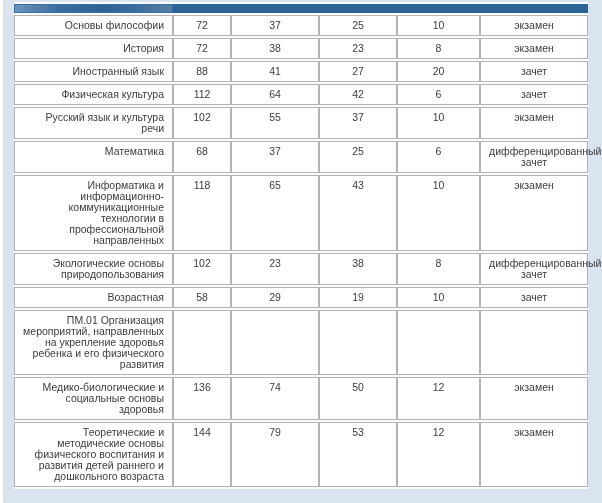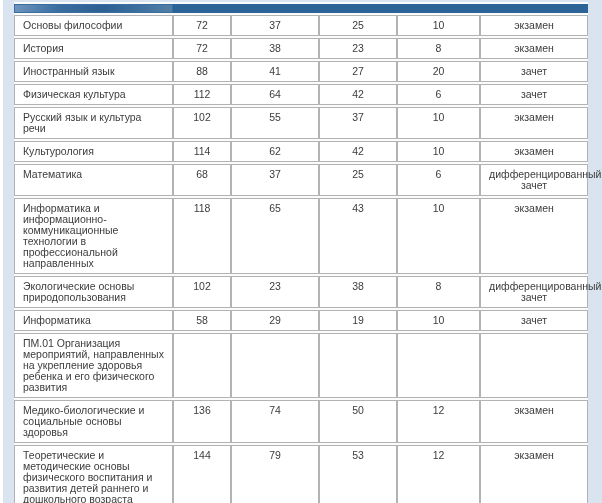--- a/index.html
+++ b/index.html
@@ -43,21 +43,21 @@
     background: linear-gradient(105deg, #6e95bd 0%, #3a6da0 28%, #2d6093 55%, #3c6f9e 78%, #557fa4 100%);
     border-color: #3a6da0;
   }
   tbody td {
     background: #ffffff;
     border: 1px solid #b3b3b3;
     padding: 4px 8px;
     line-height: 11px;
     vertical-align: top;
   }
-  td.c-subject { text-align: left; }
+  td.c-subject { text-align: right; }
   td.c-num, td.c-exam { text-align: center; }
   tbody tr:last-child td { height: 18px; }
 </style>
 </head>
 <body>
 
 <div class="viewport">
   <div class="left-strip"></div>
   <div class="table-area">
     <table class="curriculum">
@@ -118,28 +118,20 @@
 
   <tr>
     <td class="c-subject">Русский язык и культура речи</td>
     <td class="c-num">102</td>
     <td class="c-num">55</td>
     <td class="c-num">37</td>
     <td class="c-num">10</td>
     <td class="c-exam">экзамен</td>
   </tr>
 
-  <tr>
-    <td class="c-subject">Культурология</td>
-    <td class="c-num">114</td>
-    <td class="c-num">62</td>
-    <td class="c-num">42</td>
-    <td class="c-num">10</td>
-    <td class="c-exam">экзамен</td>
-  </tr>
 
   <tr>
     <td class="c-subject">Математика</td>
     <td class="c-num">68</td>
     <td class="c-num">37</td>
     <td class="c-num">25</td>
     <td class="c-num">6</td>
     <td class="c-exam">дифференцированный зачет</td>
   </tr>
 
@@ -155,21 +147,21 @@
   <tr>
     <td class="c-subject">Экологические основы природопользования</td>
     <td class="c-num">102</td>
     <td class="c-num">23</td>
     <td class="c-num">38</td>
     <td class="c-num">8</td>
     <td class="c-exam">дифференцированный зачет</td>
   </tr>
 
   <tr>
-    <td class="c-subject">Информатика</td>
+    <td class="c-subject">Возрастная</td>
     <td class="c-num">58</td>
     <td class="c-num">29</td>
     <td class="c-num">19</td>
     <td class="c-num">10</td>
     <td class="c-exam">зачет</td>
   </tr>
 
 
   <tr>
     <td class="c-subject">ПМ.01 Организация мероприятий, направленных на укрепление здоровья ребенка и его физического развития</td>

